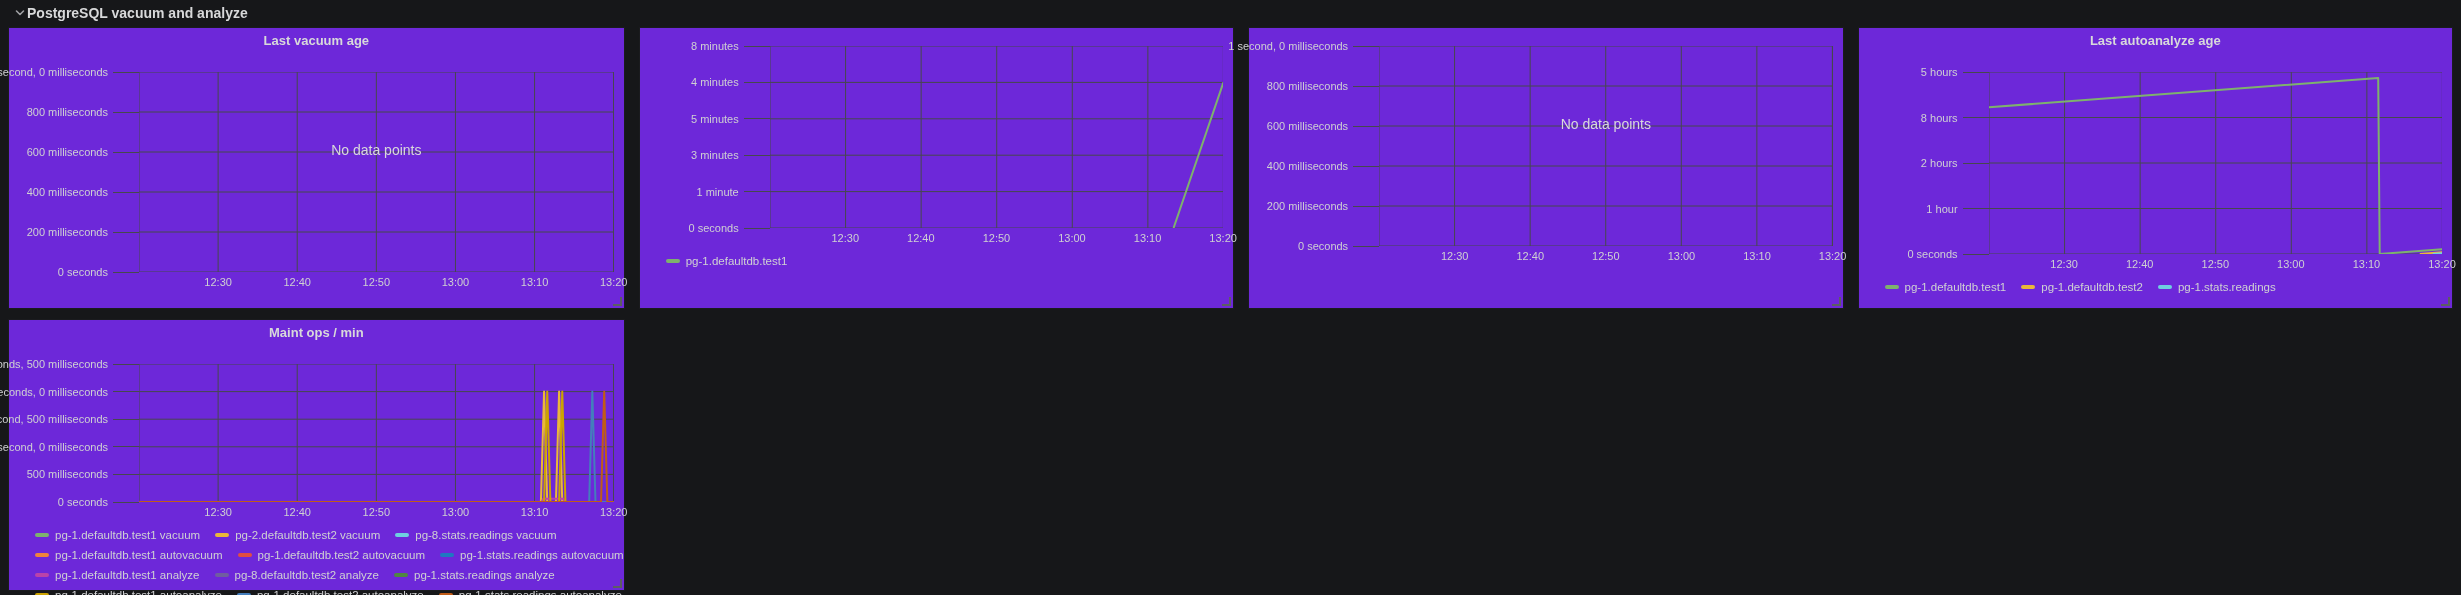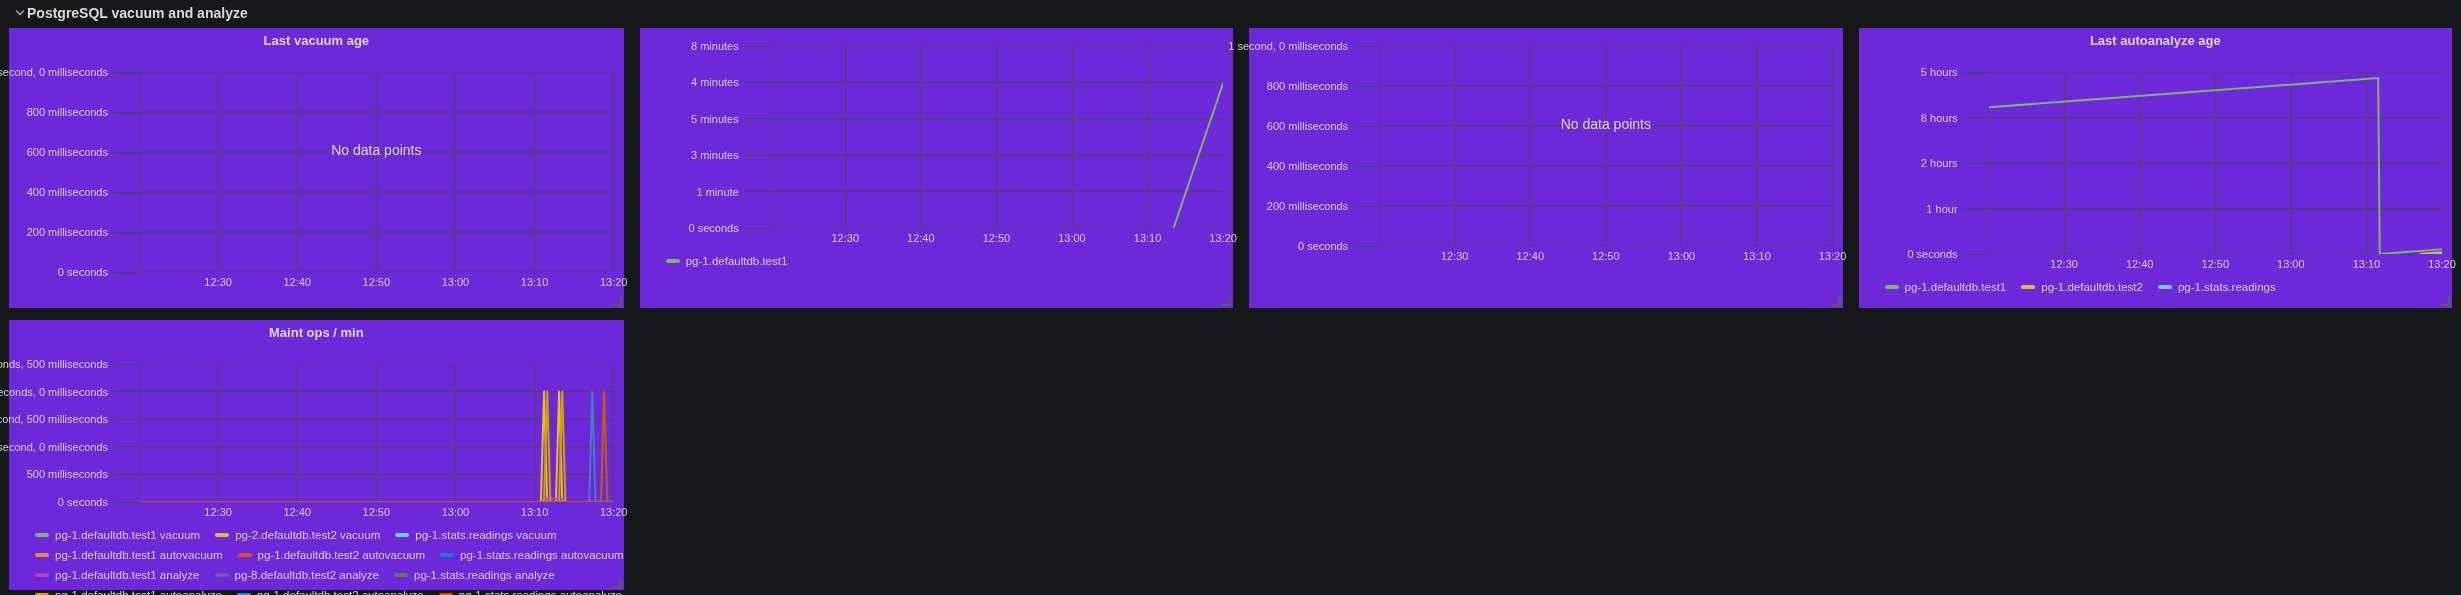--- a/index.html
+++ b/index.html
@@ -280,21 +280,21 @@
           <div class="legend-item">
             <span class="swatch" style="background: rgb(126, 178, 109);"></span>
             <span>pg-1.defaultdb.test1 vacuum</span>
           </div>
           <div class="legend-item">
             <span class="swatch" style="background: rgb(234, 184, 57);"></span>
             <span>pg-2.defaultdb.test2 vacuum</span>
           </div>
           <div class="legend-item">
             <span class="swatch" style="background: rgb(110, 208, 224);"></span>
-            <span>pg-1.stats.readings vacuum</span>
+            <span>pg-8.stats.readings vacuum</span>
           </div>
         </div>
         <div class="legend-row">
           <div class="legend-item">
             <span class="swatch" style="background: rgb(239, 132, 60);"></span>
             <span>pg-1.defaultdb.test1 autovacuum</span>
           </div>
           <div class="legend-item">
             <span class="swatch" style="background: rgb(226, 77, 66);"></span>
             <span>pg-1.defaultdb.test2 autovacuum</span>

